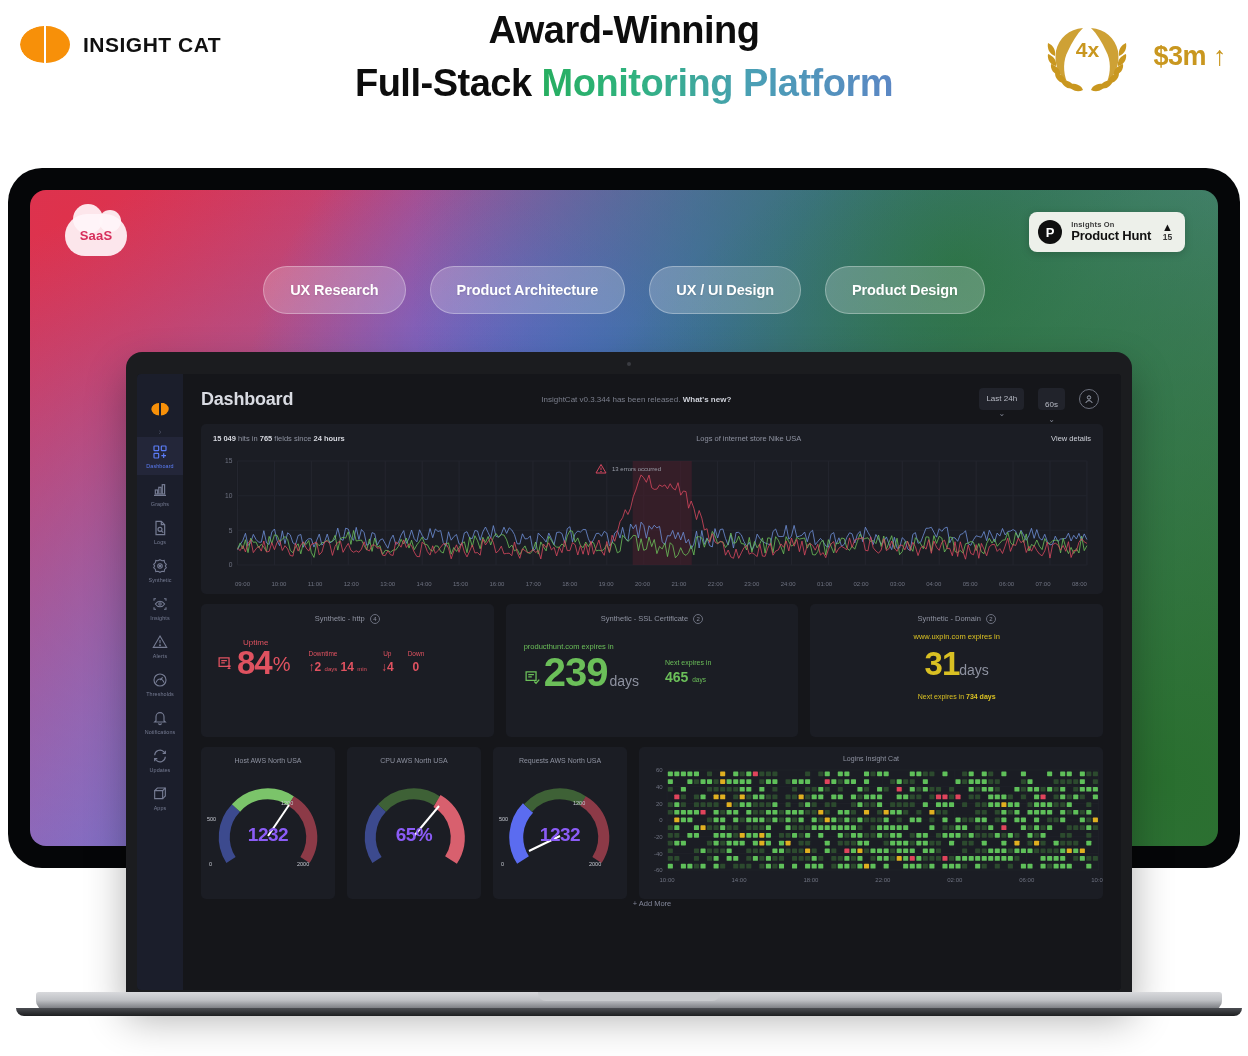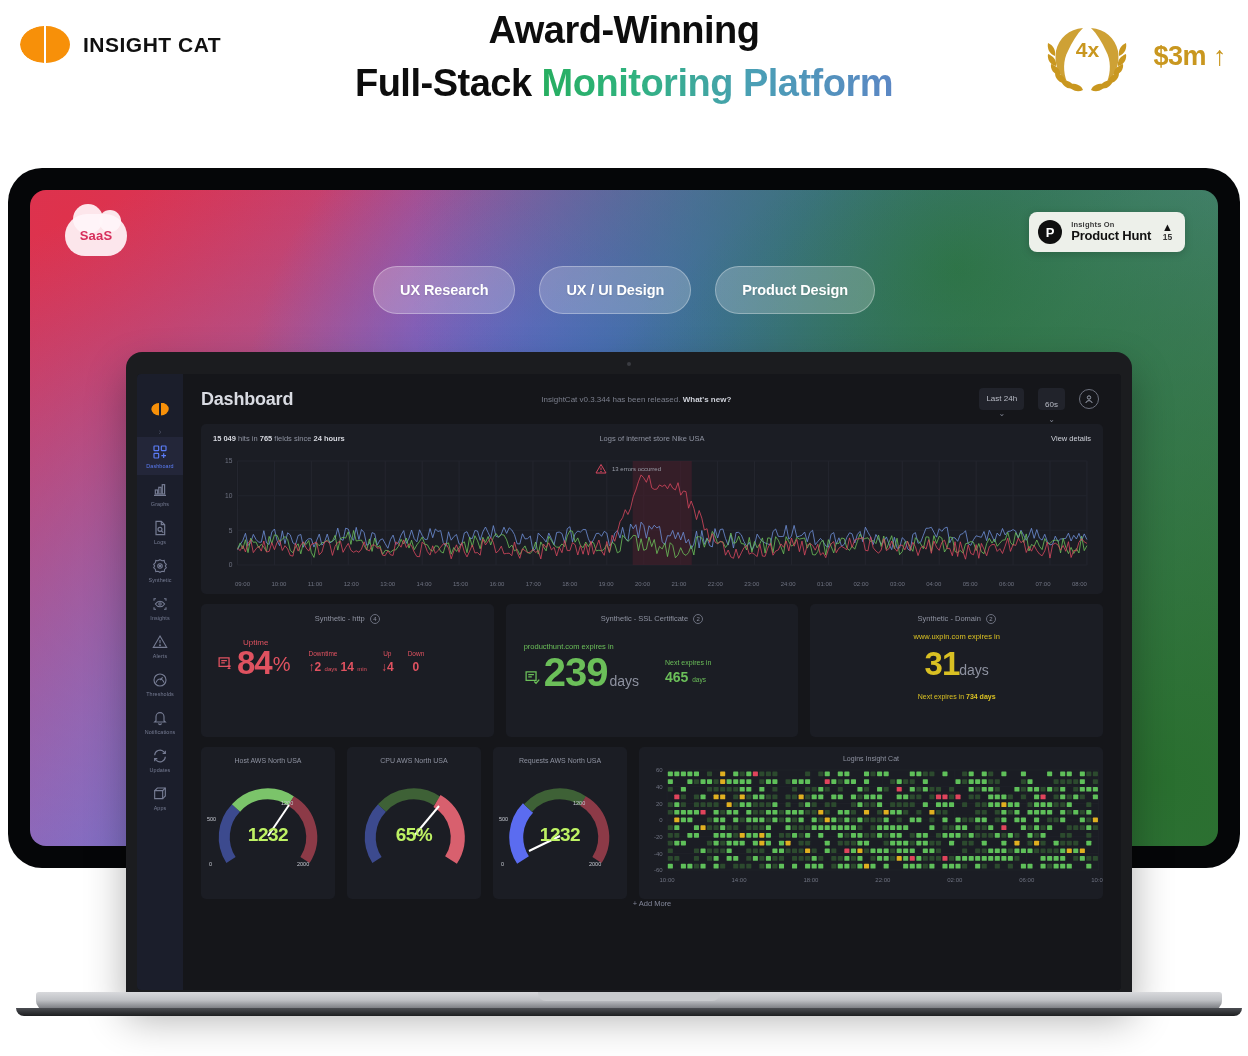--- a/index.html
+++ b/index.html
@@ -150,21 +150,21 @@
 
   .content { padding:0 18px 0 18px; }
 
   .panel { background:#1B1D24; border-radius:5px; }
 
   
   .logs-panel { height:170px; padding:10px 12px 6px 12px; position:relative; }
   .logs-head { display:flex; align-items:center; font-size:7.5px; color:#8e92a0; }
   .logs-head .lh-l { width:33%; }
   .logs-head .lh-l b { color:#d6d8df; }
-  .logs-head .lh-c { width:34%; text-align:center; }
+  .logs-head .lh-c { width:34%; text-align:right; }
   .logs-head .lh-r { width:33%; text-align:right; color:#cfd2da; cursor:pointer;}
   .chart-wrap { position:relative; height:140px; margin-top:4px; }
   .err-note { position:absolute; left:382px; top:16px; display:flex; align-items:center; gap:5px;
     font-size:6px; color:#9a9ea9; }
   .xlabs { position:absolute; left:22px; right:4px; bottom:0; display:flex; justify-content:space-between;
     font-size:6px; color:#6e7280; }
 
   
   .syn-row { display:flex; gap:12px; margin-top:10px; }
   .syn-card { flex:1; height:133px; position:relative; padding-top:10px; }
@@ -208,21 +208,21 @@
   .dom-unit { font-size:14px; color:#8e92a0; }
   .dom-next { font-size:7px; margin-top:10px; }
   .dom-next b { font-weight:bold; }
 
   
   .g-row { display:flex; gap:12px; margin-top:10px; }
   .g-card { width:134px; height:152px; padding-top:10px; }
   .g-title { text-align:center; font-size:7px; color:#8e92a0; }
   .g-body { display:flex; align-items:center; justify-content:center; margin-top:4px; position:relative;}
   .g-val { position:absolute; left:0; right:0; top:56px; text-align:center; font-size:19px;
-    font-weight:bold; color:#bef264; letter-spacing:-.5px;}
+    font-weight:bold; color:#8b5cf6; letter-spacing:-.5px;}
   .g-lab { position:absolute; font-size:5.5px; color:#c6c9d1; }
 
   .heat-card { flex:1; height:152px; padding-top:8px; position:relative;}
   .heat-title { text-align:center; font-size:7px; color:#8e92a0;}
 
   .addmore { text-align:center; font-size:7.5px; color:#83879a; margin-top:0; }
 </style>
 </head>
 <body>
 
@@ -283,20 +283,21 @@
         <div class="t2">Product Hunt</div>
       </div>
       <div class="ph-vote">
         <div class="tri">▲</div>
         <div class="cnt">15</div>
       </div>
     </div>
 
     <div class="pills">
       <div class="pill">UX Research</div>
+      <div class="pill">Product Architecture</div>
       <div class="pill">UX / UI Design</div>
       <div class="pill">Product Design</div>
     </div>
   </div>
 </div>
 
 <div class="laptop">
   <div class="laptop-lid">
     <div class="cam"></div>
     <div class="laptop-screen">

